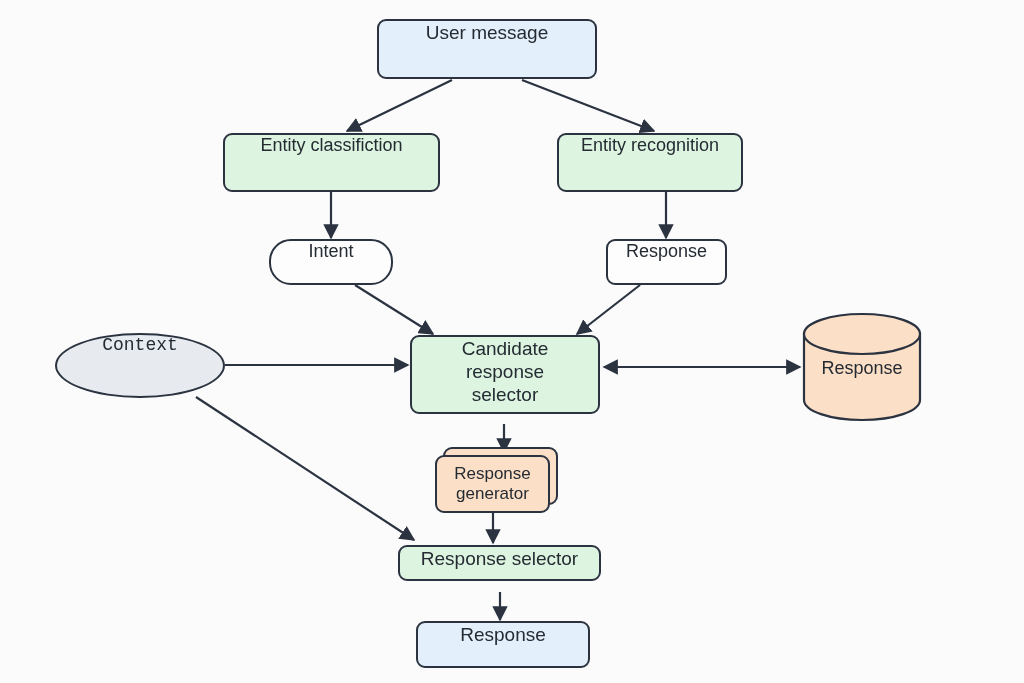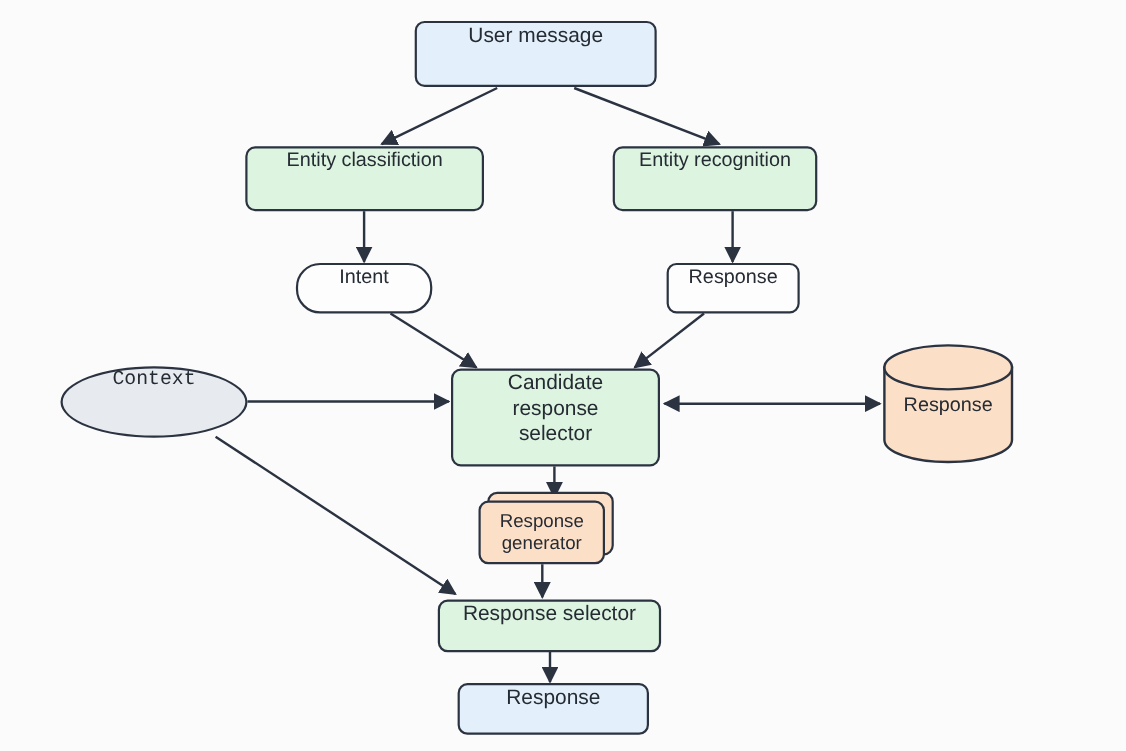--- a/index.html
+++ b/index.html
@@ -159,21 +159,21 @@
   </div>
 
   <div class="node node-box fill-white t18" style="left:606px; top:239px; width:121px; height:46px;">
     <span>Response</span>
   </div>
 
   <div class="node node-ellipse fill-grey t18" style="left:55px; top:333px; width:170px; height:65px;">
     <span>Context</span>
   </div>
 
-  <div class="node node-box fill-green t19" style="left:410px; top:335px; width:190px; height:89px;">
+  <div class="node node-box fill-green t19" style="left:410px; top:335px; width:190px; height:79px;">
     <div>
       <div>Candidate</div>
       <div>response</div>
       <div>selector</div>
     </div>
   </div>
 
   <div class="node node-cylinder" style="left:802px; top:312px; width:120px; height:110px;">
     <svg class="cyl-svg" width="120" height="110" viewBox="0 0 120 110" xmlns="http://www.w3.org/2000/svg">
       <path d="M2,22 L2,88 A58,20 0 0 0 118,88 L118,22 Z" fill="#fcdfc7" stroke="#2b3340" stroke-width="2.2"></path>
@@ -185,21 +185,21 @@
   <div class="node node-stack" style="left:435px; top:455px; width:115px; height:58px;">
     <div class="stack-back"></div>
     <div class="stack-front t17">
       <div>
         <div>Response</div>
         <div>generator</div>
       </div>
     </div>
   </div>
 
-  <div class="node node-box fill-green t19" style="left:398px; top:545px; width:203px; height:48px;">
+  <div class="node node-box fill-green t19" style="left:398px; top:545px; width:203px; height:36px;">
     <span>Response selector</span>
   </div>
 
   <div class="node node-box fill-blue t19" style="left:416px; top:621px; width:174px; height:47px;">
     <span>Response</span>
   </div>
 
 </div>
 
 </body></html>

